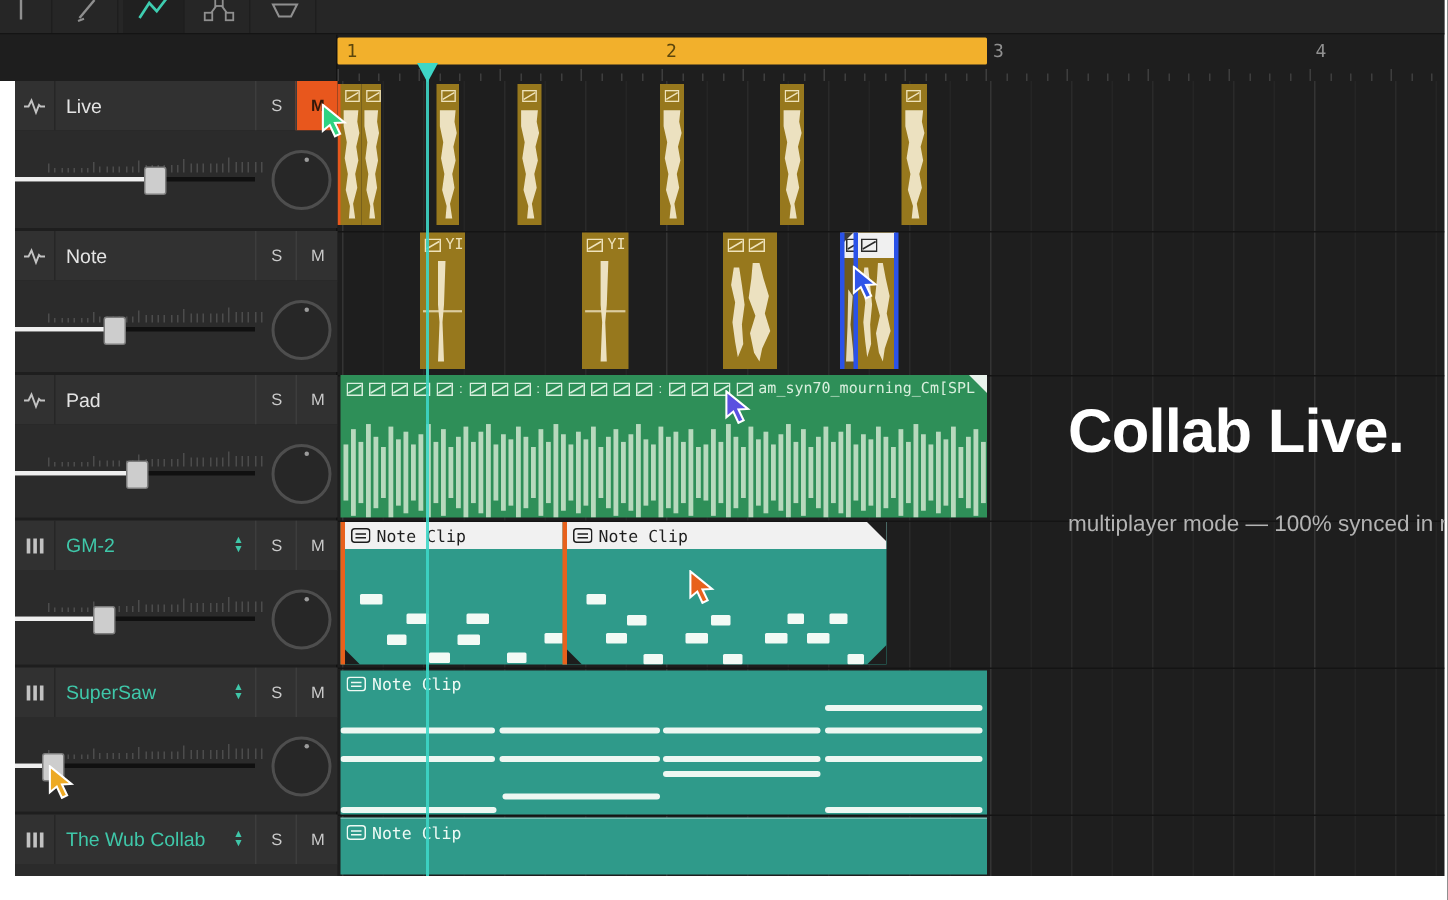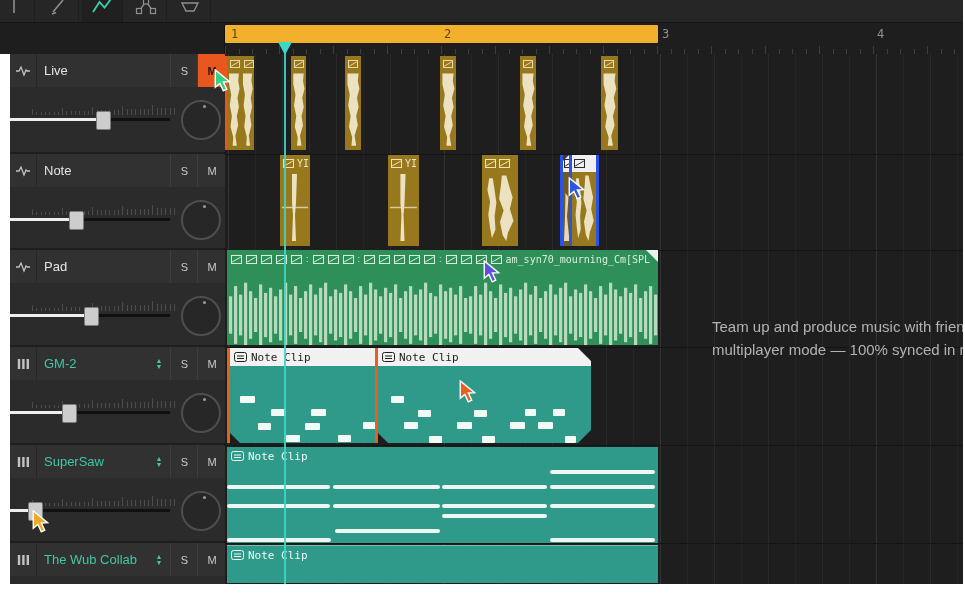--- a/index.html
+++ b/index.html
@@ -886,21 +886,21 @@
             <span>▲</span>
             <span>▼</span>
           </div>
           <div class="smcell" style="left: 160px;">S</div>
           <div class="smcell" style="left: 187px; width: 28px;">M</div>
         </div>
         <div class="ctrl" style="top: 33px; height: 8px;"></div>
       </div>
     </div>
   <div class="gutter"></div>
-  <div class="overlay-sub" style="top:318px;">Team up and produce music with frien</div>
+  <div class="overlay-title">Collab Live.</div>
   <div class="overlay-sub" style="top:341px;">multiplayer mode — 100% synced in re</div>
   <div id="cursors">
       <div class="cursor" style="left: 212px; top: 69px;"><svg width="21" height="23" viewBox="0 0 14 20">
           <path d="M0.7,0.8 L0.7,15.8 L4.7,12.5 L7.7,19 L10.7,17.6 L7.7,11.3 L13.2,11 Z" fill="#2fd381" stroke="#ffffff" stroke-width="1.2"></path>
         </svg></div>
       <div class="cursor" style="left: 566px; top: 177px;"><svg width="21" height="23" viewBox="0 0 14 20">
           <path d="M0.7,0.8 L0.7,15.8 L4.7,12.5 L7.7,19 L10.7,17.6 L7.7,11.3 L13.2,11 Z" fill="#2f55e8" stroke="#ffffff" stroke-width="1.2"></path>
         </svg></div>
       <div class="cursor" style="left: 481px; top: 260px;"><svg width="21" height="23" viewBox="0 0 14 20">
           <path d="M0.7,0.8 L0.7,15.8 L4.7,12.5 L7.7,19 L10.7,17.6 L7.7,11.3 L13.2,11 Z" fill="#5b50e0" stroke="#ffffff" stroke-width="1.2"></path>

